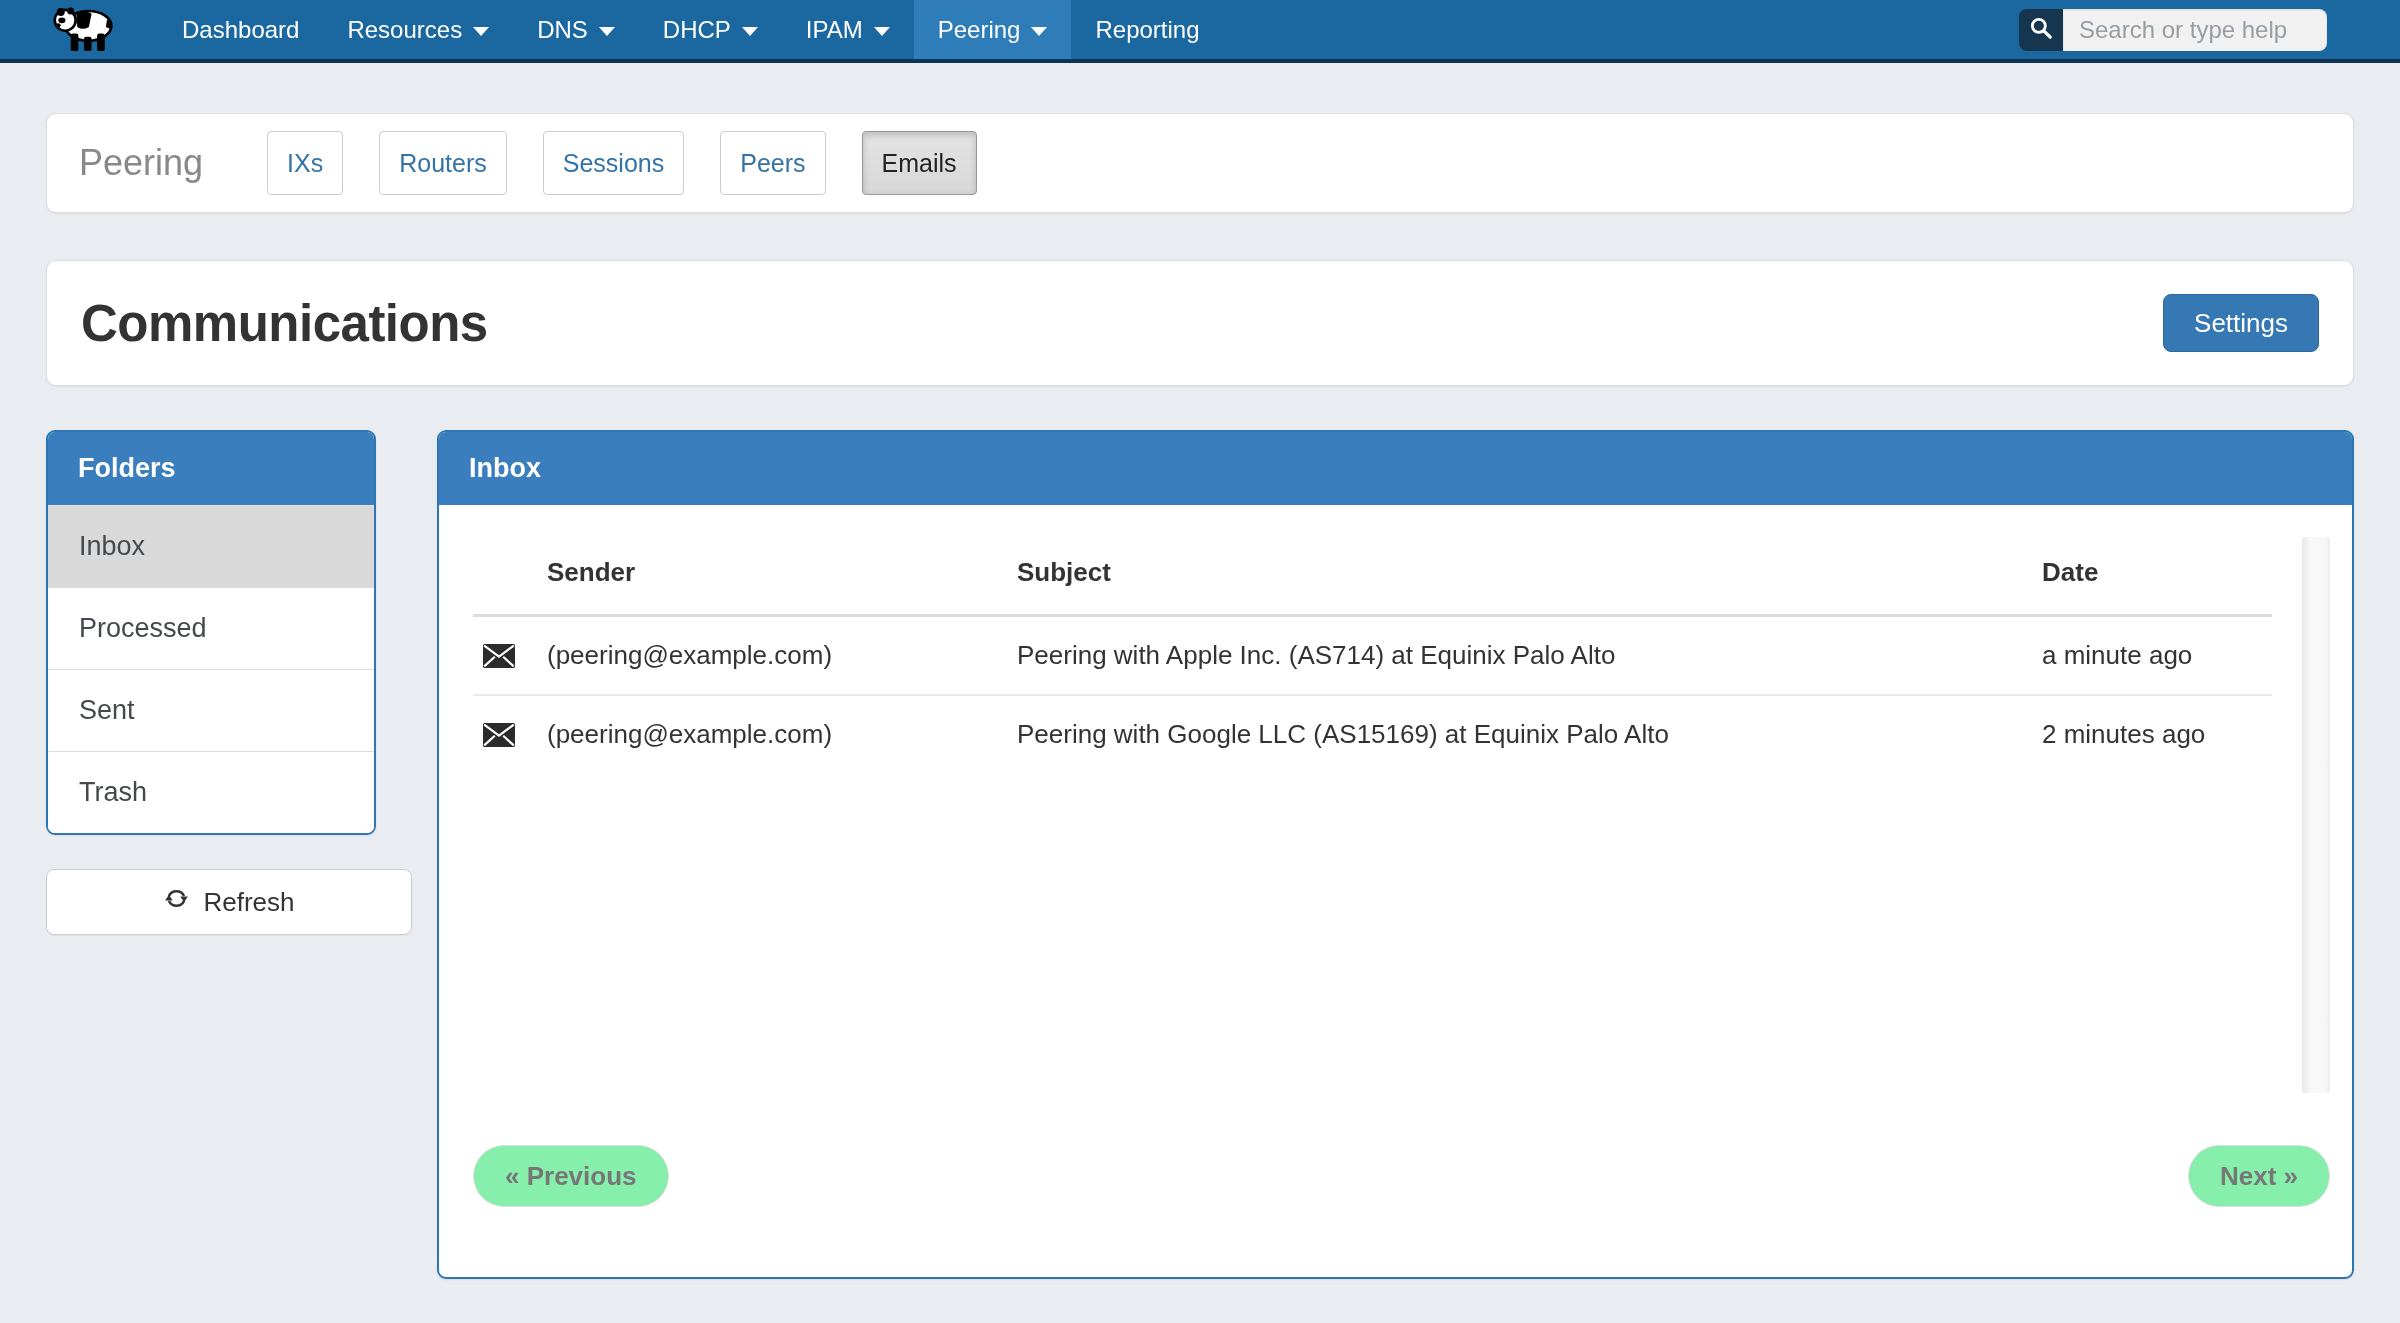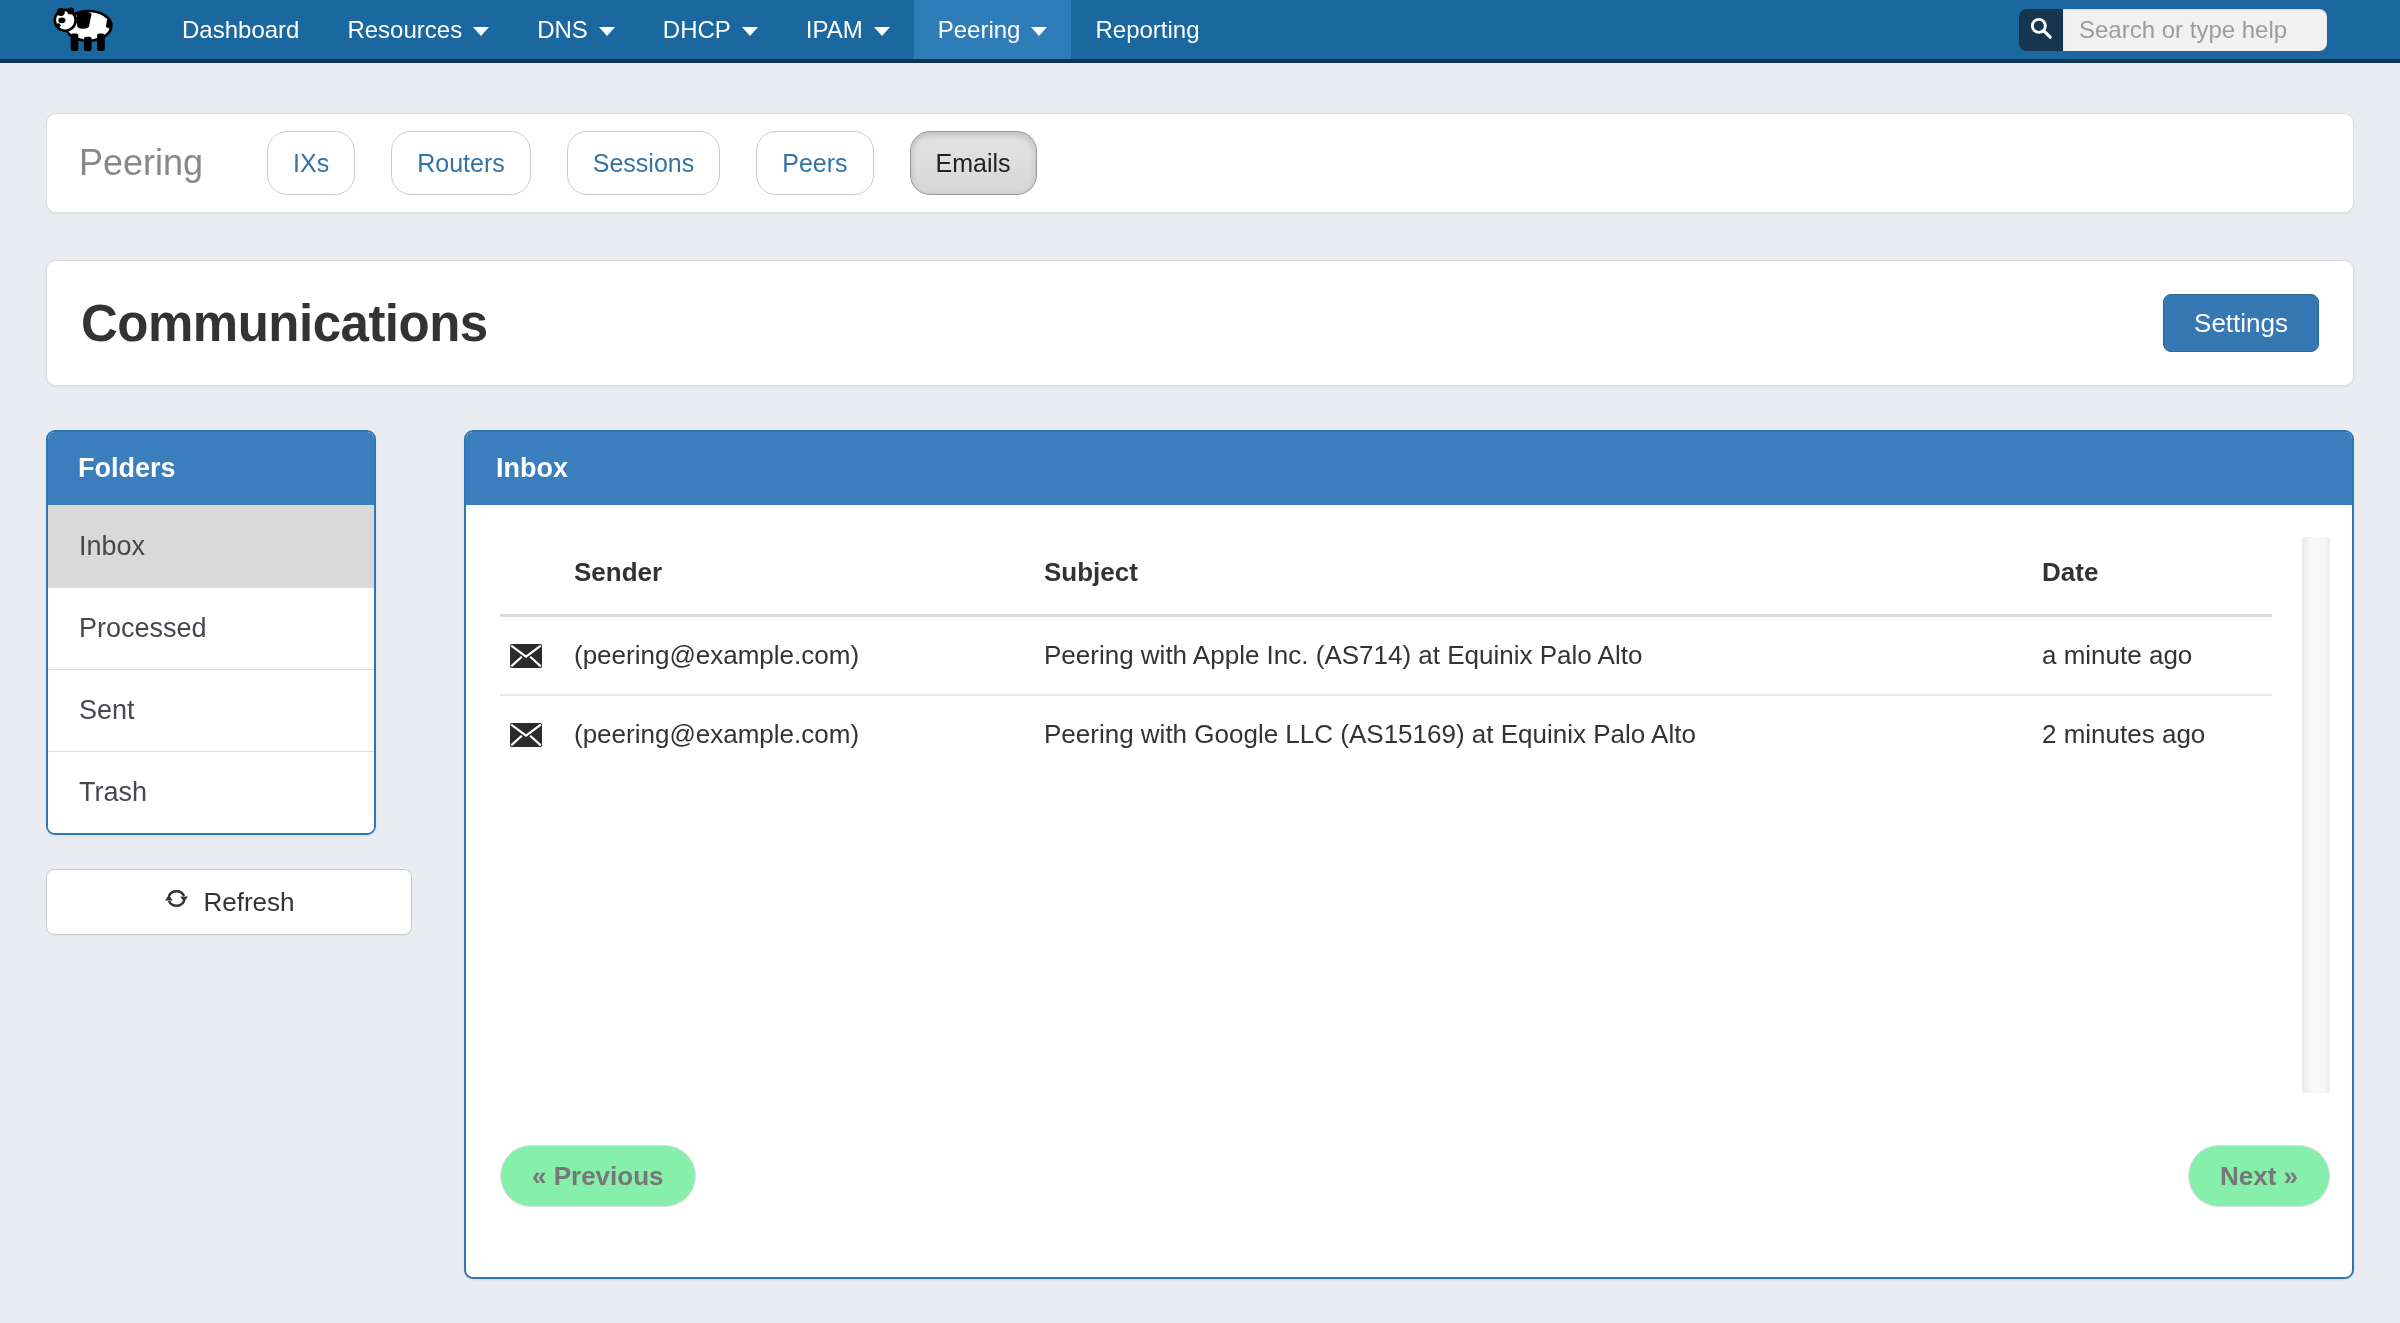--- a/index.html
+++ b/index.html
@@ -71,23 +71,23 @@
     height: 100px;
     display: flex; align-items: center;
     padding: 0 32px;
     gap: 36px;
     box-shadow: 0 1px 2px rgba(0,0,0,.05);
   }
   .toolbar-title { font-size: 36px; color: #888; margin-right: 28px; }
   .tab-btn {
     background: #fff;
     border: 1px solid #ccc;
-    border-radius: 20px;
+    border-radius: 4px;
     height: 64px;
-    padding: 0 25px;
+    padding: 0 19px;
     font-size: 25px; color: #3473a6;
     display: flex; align-items: center;
     cursor: pointer;
     font-family: "Liberation Sans", sans-serif;
   }
   .tab-btn.active {
     background: linear-gradient(#e4e4e4, #d7d7d7);
     border-color: #989898;
     color: #222;
     box-shadow: inset 0 3px 7px rgba(0,0,0,.18);
@@ -109,21 +109,21 @@
     background: #3578b3;
     border: 1px solid #2d689c;
     color: #fff; font-size: 26px;
     border-radius: 8px;
     padding: 0 30px; height: 58px;
     cursor: pointer;
     font-family: "Liberation Sans", sans-serif;
   }
 
   
-  .main { display: flex; margin-top: 44px; align-items: flex-start; gap: 88px; }
+  .main { display: flex; margin-top: 44px; align-items: flex-start; gap: 61px; }
   .sidebar { width: 330px; flex: 0 0 330px; }
 
   .panel {
     border: 2px solid #2f76b2;
     border-radius: 9px;
     background: #fff;
     overflow: hidden;
     box-shadow: 0 1px 2px rgba(0,0,0,.08);
   }
   .panel-heading {

